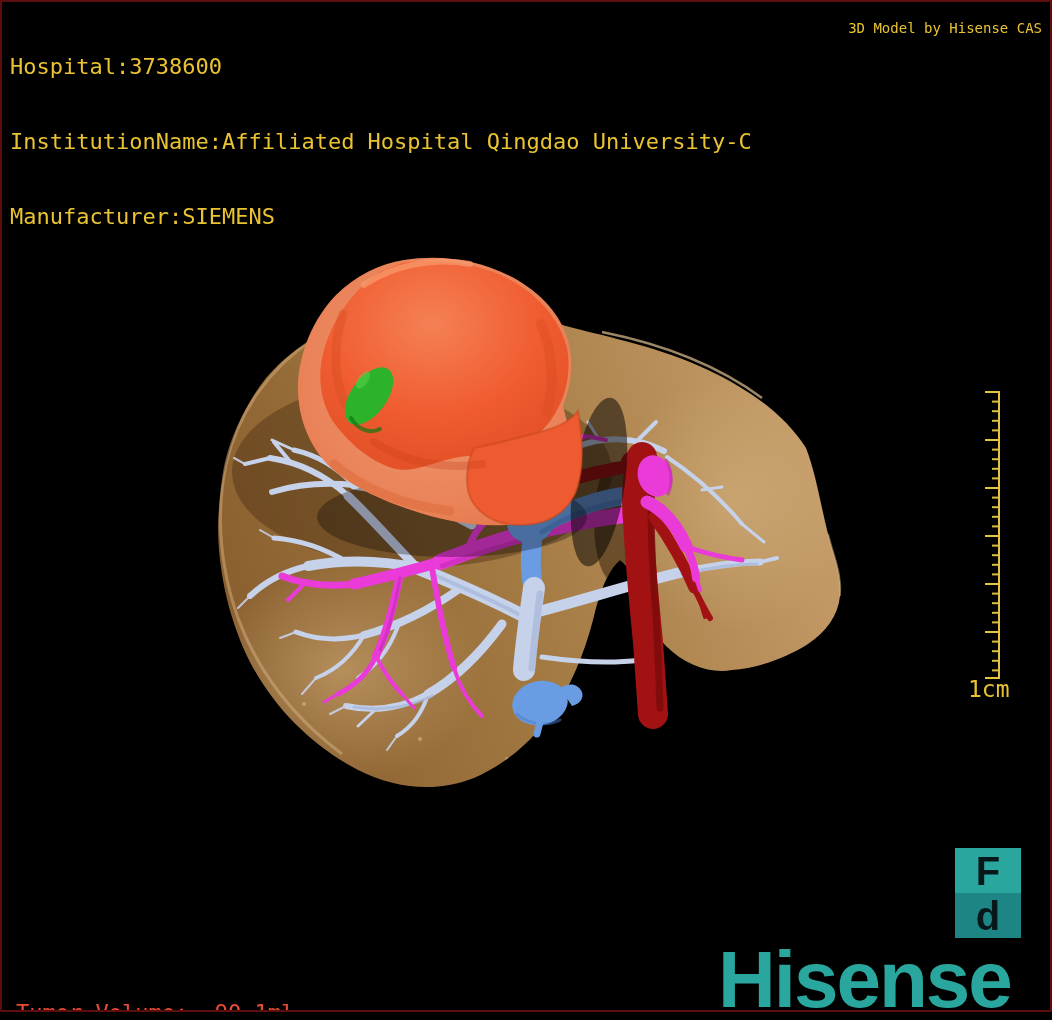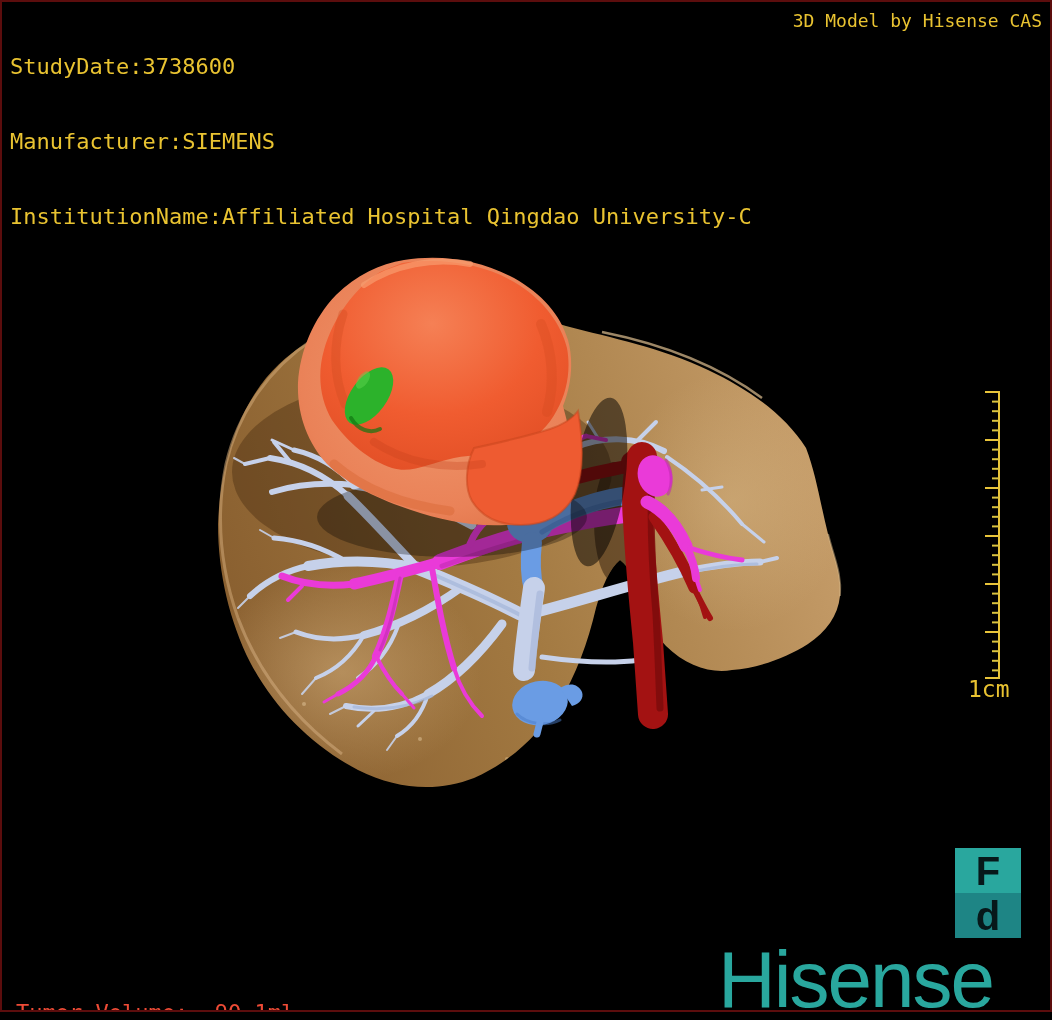--- a/index.html
+++ b/index.html
@@ -6,38 +6,38 @@
   #frame{
     position:absolute;left:0;top:0;width:1048px;height:1008px;
     background:#000;border:2px solid var(--border-maroon,#5c0d0d);
     overflow:hidden;font-family:"DejaVu Sans Mono","Liberation Mono",monospace;
   }
   .mono{font-family:"DejaVu Sans Mono","Liberation Mono",monospace;}
   #model-viewport{position:absolute;left:0;top:0;width:1048px;height:1008px;cursor:grab;}
   
   #patient-info{position:absolute;left:8px;top:2px;color:var(--overlay-yellow,#e9c331);
     font-size:22px;line-height:25px;white-space:pre;text-shadow:0 0 2px rgba(0,0,0,.8);}
-  #watermark-title{position:absolute;right:8px;top:6px;color:var(--overlay-yellow,#e9c331);
-    font-size:18px;line-height:25px;white-space:pre;margin-left:24px;}
+  #watermark-title{position:absolute;right:8px;top:14px;color:var(--overlay-yellow,#e9c331);
+    font-size:14px;line-height:25px;white-space:pre;margin-left:24px;}
   #volume-overlay{position:absolute;left:14px;top:948px;font-size:22px;line-height:25px;white-space:pre;}
   .vol-row{display:block;}
   .vol-value{display:inline-block;width:8ch;text-align:right;}
   #tumor-volume-row{color:var(--tumor-text,#ee4b36);}
   
   #scale-ruler{position:absolute;left:950px;top:374px;width:80px;height:340px;}
   #ruler-label{position:absolute;left:16px;top:300px;color:var(--overlay-yellow,#e9c331);font-size:23px;text-align:center;}
   
   #fd-icon{position:absolute;left:953px;top:846px;width:66px;height:90px;line-height:0;}
   .fd-cell{width:66px;height:45px;display:flex;align-items:center;justify-content:center;
     font-family:"Liberation Sans",sans-serif;font-weight:bold;font-size:40px;color:#07181a;line-height:1;}
   #fd-top{background:var(--teal,#29a79e);}
   #fd-bottom{background:var(--teal-dark,#1e8585);}
   
   #hisense-logo{position:absolute;left:716px;top:938px;
-    font-family:"Liberation Sans",sans-serif;font-weight:normal;font-size:80px;line-height:1;
+    font-family:"Liberation Sans",sans-serif;font-weight:bold;font-size:80px;line-height:1;
     letter-spacing:-2px;color:var(--teal,#29a79e);white-space:nowrap;}
   svg .v-pale{stroke:var(--vessel-pale,#c6d1ea);fill:none;stroke-linecap:round;stroke-linejoin:round;}
   svg .v-mag{stroke:var(--vessel-magenta,#ea3ad8);fill:none;stroke-linecap:round;stroke-linejoin:round;}
   svg .v-mag-f{fill:var(--vessel-magenta,#ea3ad8);}
   svg .v-blue{stroke:var(--vessel-blue,#6a9ce4);fill:none;stroke-linecap:round;}
   svg .v-blue-f{fill:var(--vessel-blue,#6a9ce4);}
   svg .v-red{stroke:var(--vessel-red,#a31212);fill:none;stroke-linecap:round;}
   svg .v-red-f{fill:var(--vessel-red,#a31212);}
   svg .nodule{fill:var(--nodule-green,#2cb22b);}
 </style>
@@ -233,23 +233,23 @@
     </g>
 
     <g>
       <ellipse class="nodule" cx="367" cy="394" rx="18" ry="33" transform="rotate(36 367 394)"></ellipse>
       <path d="M349,416 C356,428 368,432 378,427" stroke="#117613" stroke-width="4" opacity="0.7" fill="none" stroke-linecap="round"></path>
       <ellipse cx="361" cy="378" rx="5" ry="10" fill="#5bd44e" opacity="0.5" transform="rotate(36 361 378)"></ellipse>
     </g>
   </svg>
 
   <div id="patient-info" class="mono">
-    <div>StudyDate:3738600</div>
+    <div>Hospital:3738600</div>
+    <div>InstitutionName:Affiliated Hospital Qingdao University-C</div>
     <div>Manufacturer:SIEMENS</div>
-    <div>InstitutionName:Affiliated Hospital Qingdao University-C</div>
   </div>
 
   <div id="watermark-title" class="mono">3D Model by Hisense CAS</div>
 
   <div id="scale-ruler">
     <svg width="80" height="340" viewBox="0 0 80 340">
       <g stroke="#e8c43a" stroke-width="2">
         <line x1="47" y1="15" x2="47" y2="303"></line>
         <line x1="33" y1="16" x2="47" y2="16"></line>
         <line x1="33" y1="64" x2="47" y2="64"></line>

